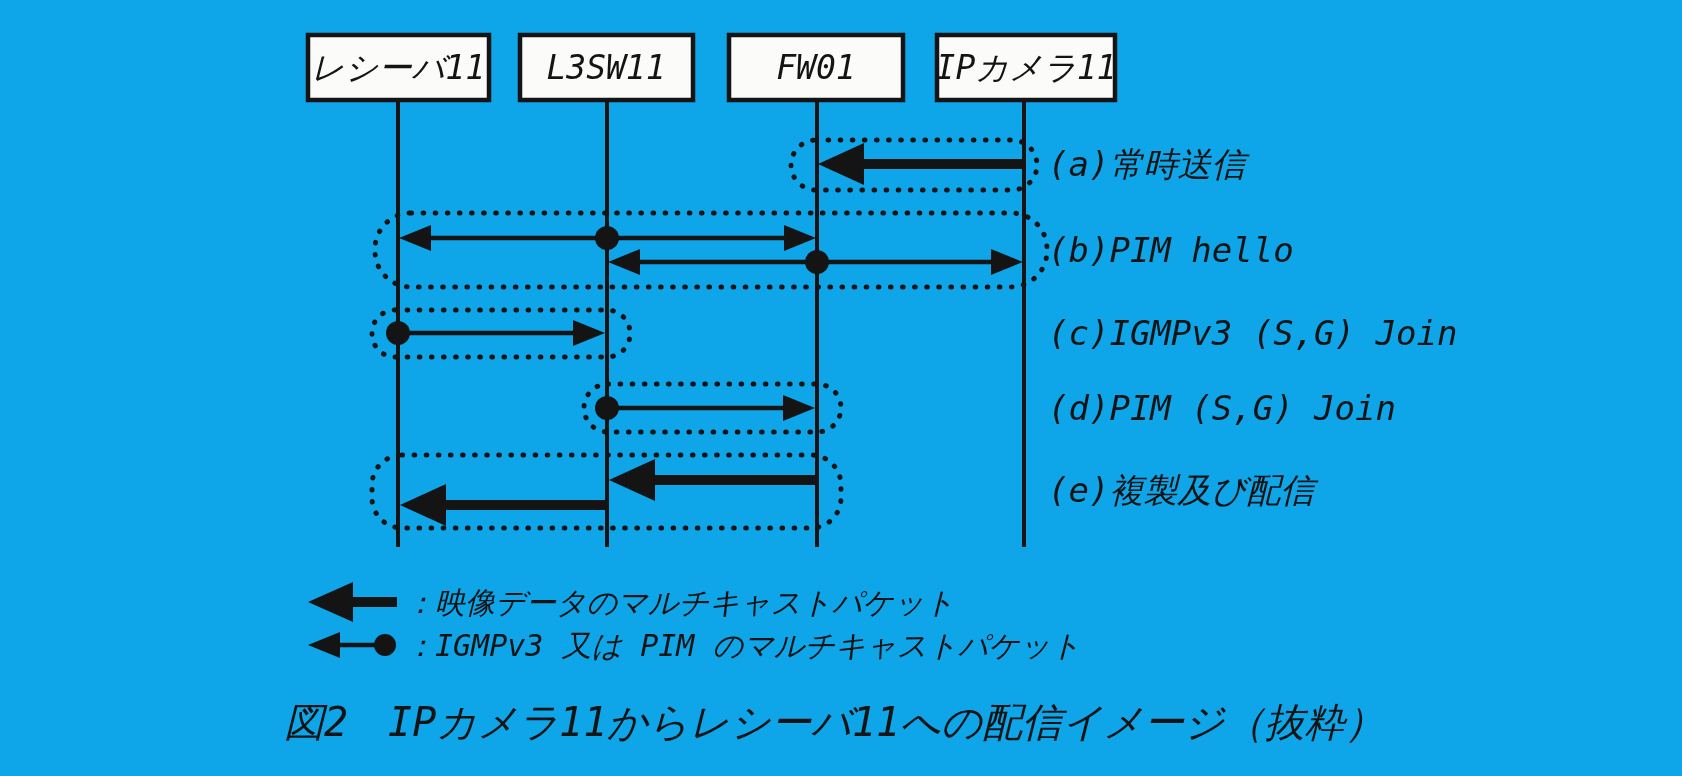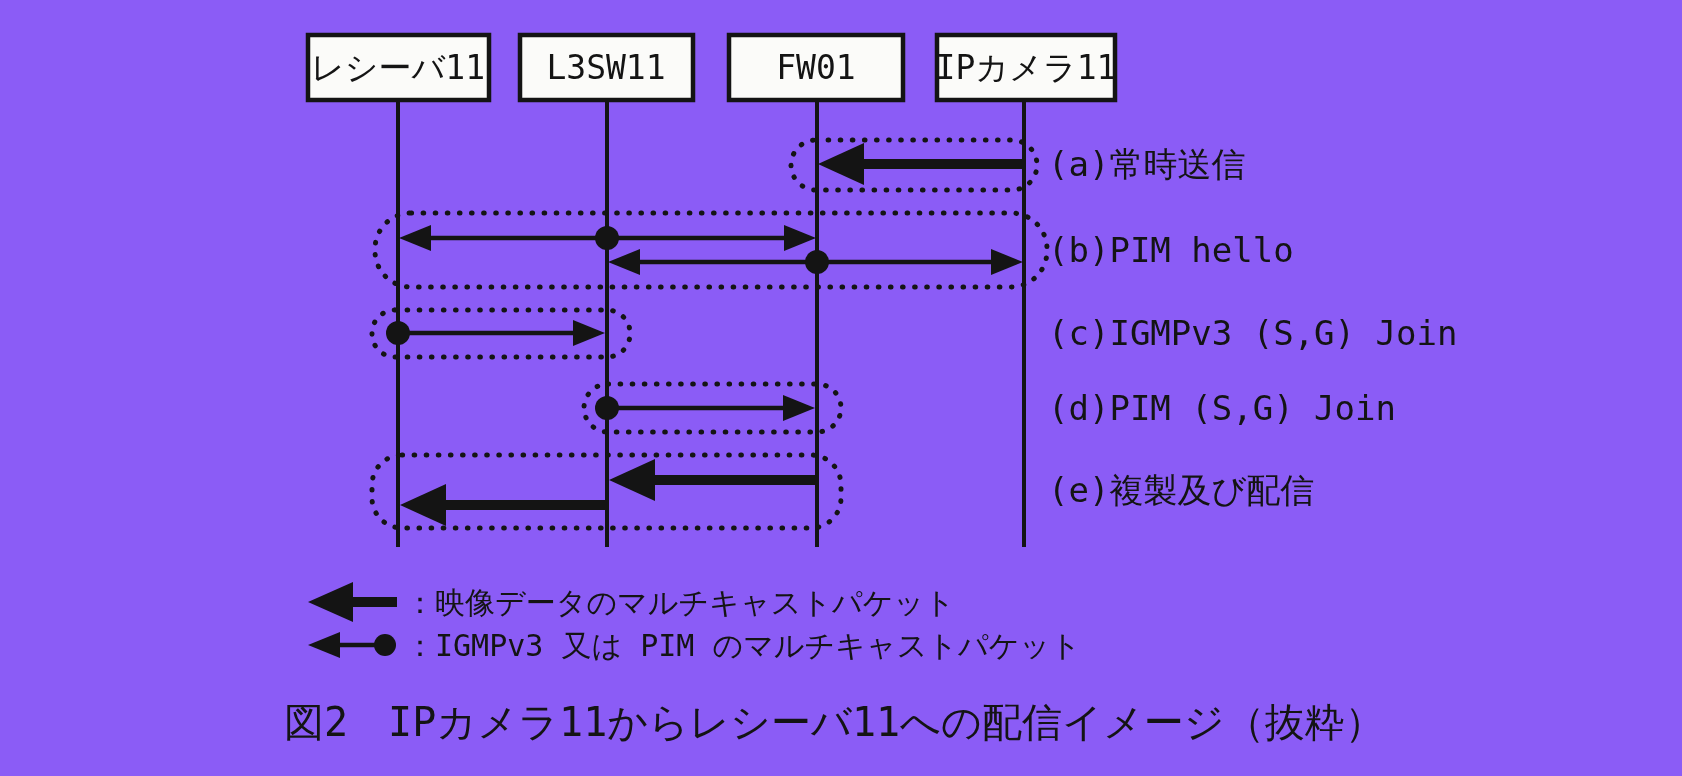--- a/index.html
+++ b/index.html
@@ -1,16 +1,16 @@
 <!DOCTYPE html>
 <html><head>
 <meta charset="utf-8">
 <style>
   html,body{margin:0;padding:0;background:#f7f7f5;}
-  .page{position:relative;width:1682px;height:776px;background:#8b5cf6;overflow:hidden;}
+  .page{position:relative;width:1682px;height:776px;background:#0ea5e9;overflow:hidden;font-style:italic;}
   svg{position:absolute;left:0;top:0;}
   svg text{font-family:"DejaVu Sans Mono","DejaVu Sans","Liberation Sans",sans-serif;fill:#141414;}
   .actor-label{font-size:33px;text-anchor:middle;}
   .step-label{font-size:34px;}
   .legend-label{font-size:30px;}
   .caption-text{font-size:40px;}
   .box{fill:#fbfbf9;stroke:#141414;stroke-width:4.5;}
   .lifeline{stroke:#141414;stroke-width:4;}
   .dotted{fill:none;stroke:#141414;stroke-width:5;stroke-dasharray:0.6 11.5;stroke-linecap:round;}
   .thin-shaft{stroke:#141414;stroke-width:4.5;}

